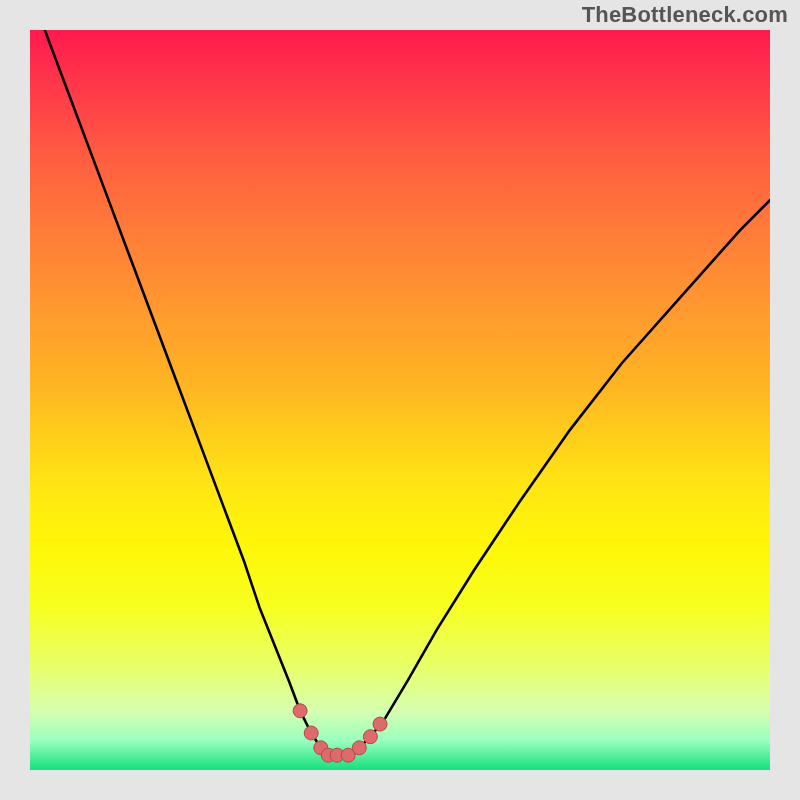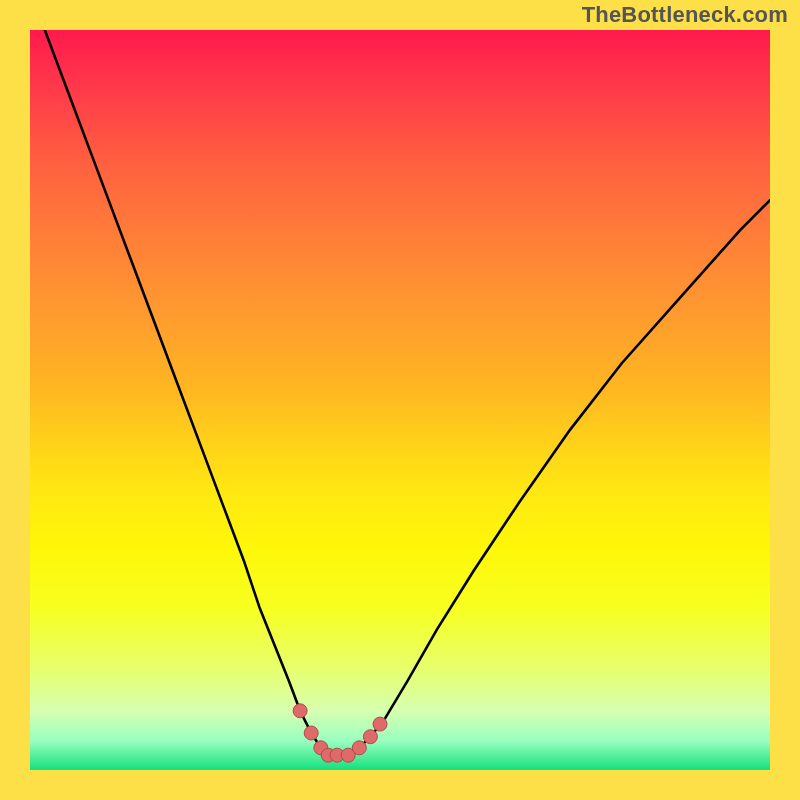--- a/index.html
+++ b/index.html
@@ -10,21 +10,21 @@
     background: #000;
     position: relative;
     font-family: Arial, Helvetica, sans-serif;
   }
   .frame {
     position: absolute;
     top: 0;
     left: 0;
     width: 800px;
     height: 800px;
-    background: #fde047;
+    background: #e5e5e5;
   }
   .attribution {
     position: absolute;
     top: 2px;
     right: 12px;
     color: #555;
     font-size: 22px;
     font-weight: 600;
     letter-spacing: 0.2px;
     z-index: 5;

